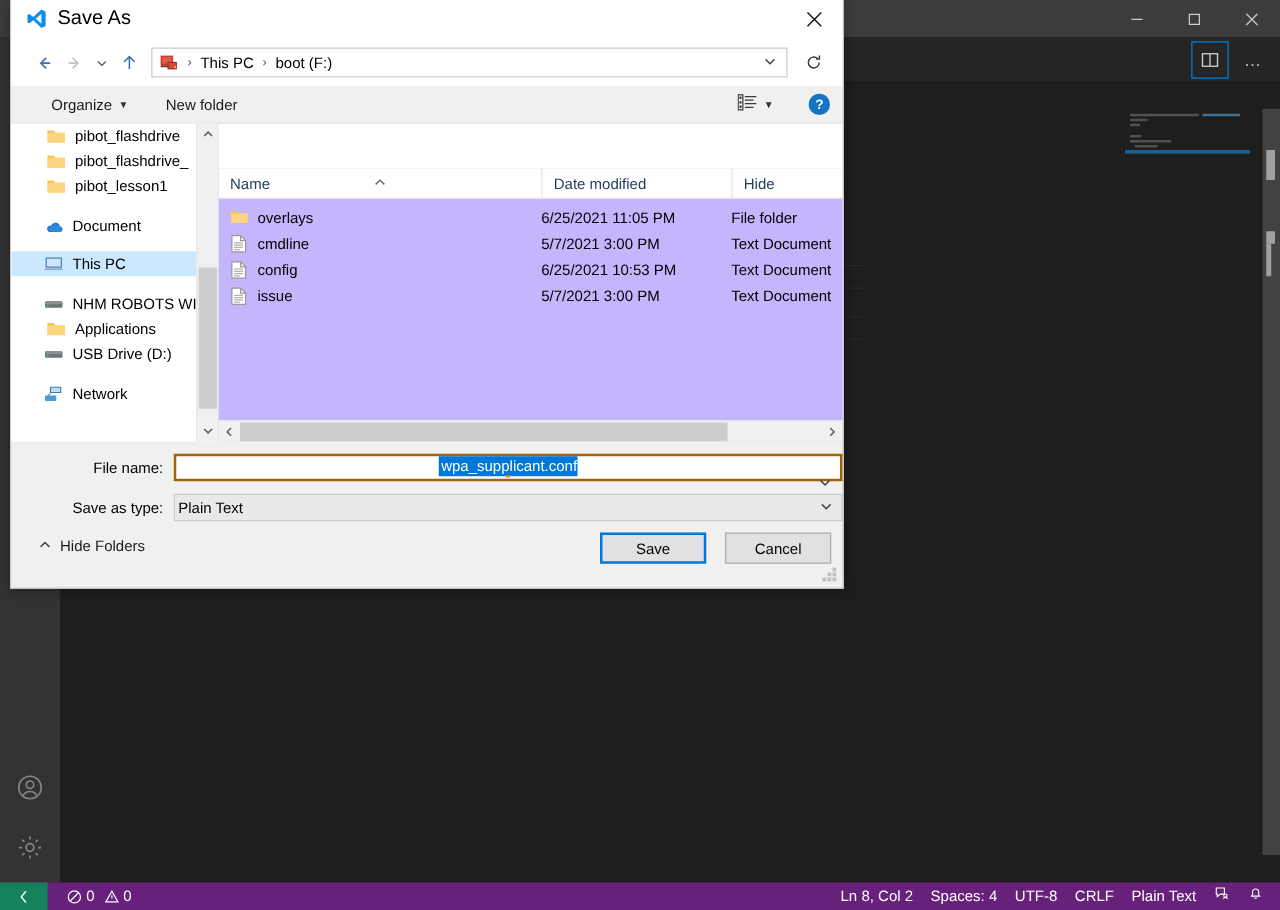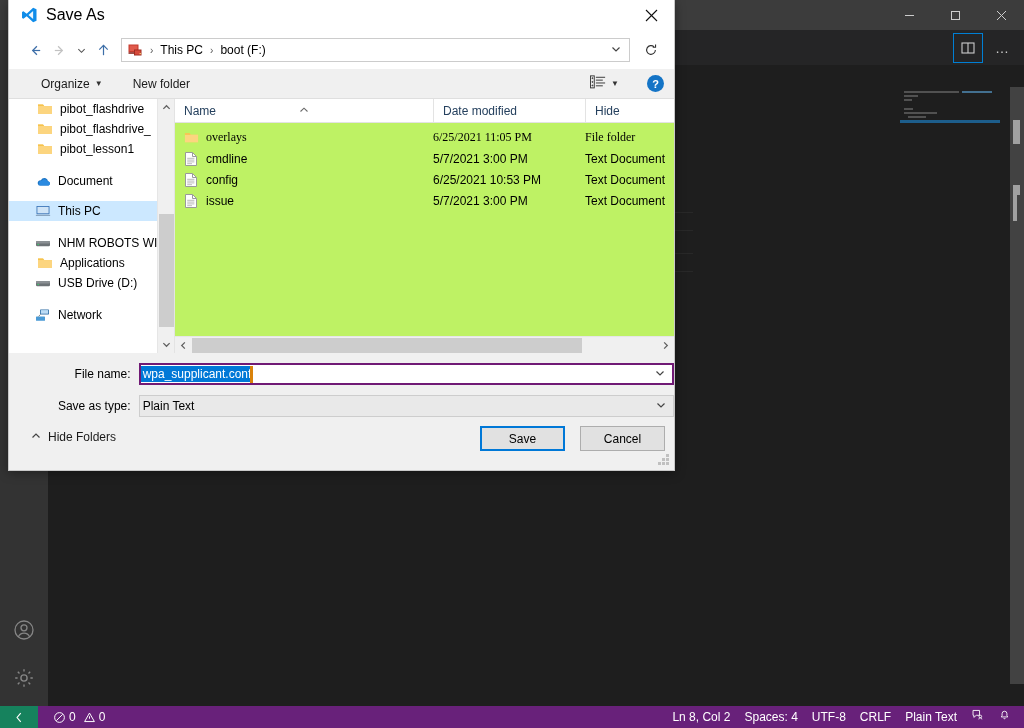--- a/index.html
+++ b/index.html
@@ -186,21 +186,21 @@
   .tree-ico { width: 16px; height: 16px; flex: none; display:block; }
 
   .vscrollbar {
     position: absolute; right: 0; top: 0; width: 17px; bottom: 0;
     background: #f0f0f0; border-left: 1px solid #e6e6e6;
   }
   .vsb-arrow { height: 17px; display:flex; align-items:center; justify-content:center; color:#606060; font-size:9px; }
   .vsb-thumb { position: absolute; left: 1px; width: 15px; background: #cdcdcd; }
 
   
-  .list-pane { flex: 1; position: relative; background: #bef264; }
+  .list-pane { flex: 1; position: relative; background: #c4b5fd; margin-top: 36px; }
   .list-header {
     height: 24px; display: flex; align-items: center;
     border-bottom: 1px solid #e3e3e3; background: #fff; position: relative;
   }
   .lh-cell { font-size: 12px; color: #25405e; padding-left: 9px; height: 24px; line-height: 24px; position: relative; }
   .lh-cell + .lh-cell { border-left: 1px solid #e3e3e3; }
   .sort-arrow { position: absolute; left: 124px; top: -1px; color: #6a6a6a; font-size: 9px; }
   .row {
     height: 21px; display: flex; align-items: center; font-size: 12px; color: #000;
   }
@@ -219,21 +219,21 @@
   .hsb-thumb { position: absolute; top: 1px; height: 15px; background: #cdcdcd; }
 
   
   .dlg-form { position: absolute; left: 0; right: 0; top: 353px; height: 64px; }
   .form-row { display: flex; align-items: center; height: 22px; margin-top: 10px; }
   .form-label { width: 130px; text-align: right; padding-right: 8px; font-size: 12px; color: #000; }
   .combo {
     width: 537px; height: 22px; border: 1px solid #7a7a7a; background: #fff;
     display: flex; align-items: center; position: relative;
   }
-  .combo.focused { border: 2px solid #701a75; }
+  .combo.focused { border: 2px solid #a16207; flex-direction: column; }
   .combo.disabledlook { background: #e9e9e9; border: 1px solid #cdcdcd; }
   .combo-text { padding-left: 3px; font-size: 12px; color: #000; }
   .combo-text.sel { background: #0078d7; color: #fff; padding: 1px 0 1px 2px; }
   .caret-bar { width: 1px; background: #d9820a; height: 15px; margin-left: 0; box-shadow: 0 0 0 1px #d9820a; }
   .combo-chev { margin-left: auto; color: #444; font-size: 10px; padding-right: 7px; }
 
   .dlg-footer { position: absolute; left: 0; right: 0; bottom: 0; height: 54px; }
   .hide-folders {
     position: absolute; left: 22px; top: 14px;
     display: flex; align-items: center; gap: 7px; font-size: 12px; color: #1a1a1a;
@@ -601,21 +601,21 @@
           <span class="sort-arrow">
             <svg width="10" height="6" viewBox="0 0 10 6" fill="none" stroke="#6a6a6a" stroke-width="1.1">
                 <path d="M1.5 4.5 L5 1.2 L8.5 4.5"></path>
               </svg>
           </span>
         </div>
         <div class="lh-cell" style="width:152px;">Date modified</div>
         <div class="lh-cell" style="flex:1;">Hide</div>
       </div>
 
-      <div class="row" style="margin-top:4px;font-family:Liberation Serif, serif;">
+      <div class="row" style="margin-top:4px;">
         <div class="row-name">
           <span class="file-ico">
             <svg width="15" height="15" viewBox="0 0 16 16">
                 <path d="M1 3.5h5l1.2 1.6H15v8H1z" fill="#ffd067"></path>
                 <path d="M1 5.1h14v7.9H1z" fill="#fcd57f"></path>
                 <path d="M1 3.5h5l1.2 1.6H1z" fill="#f5c34e"></path>
               </svg>
           </span>
           <span>overlays</span>
         </div>

